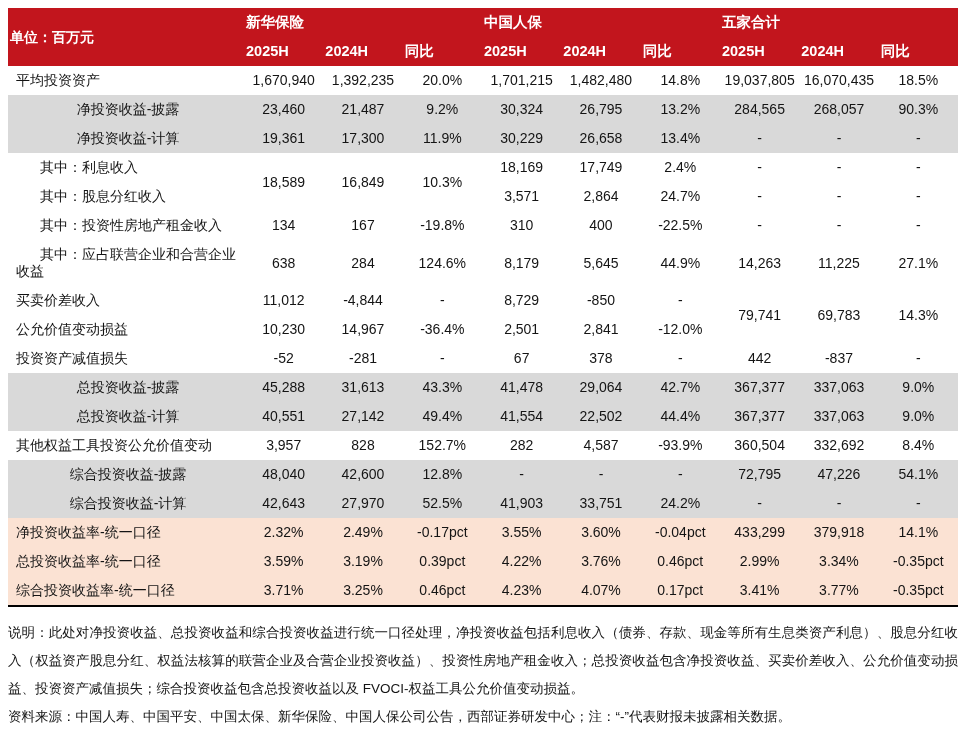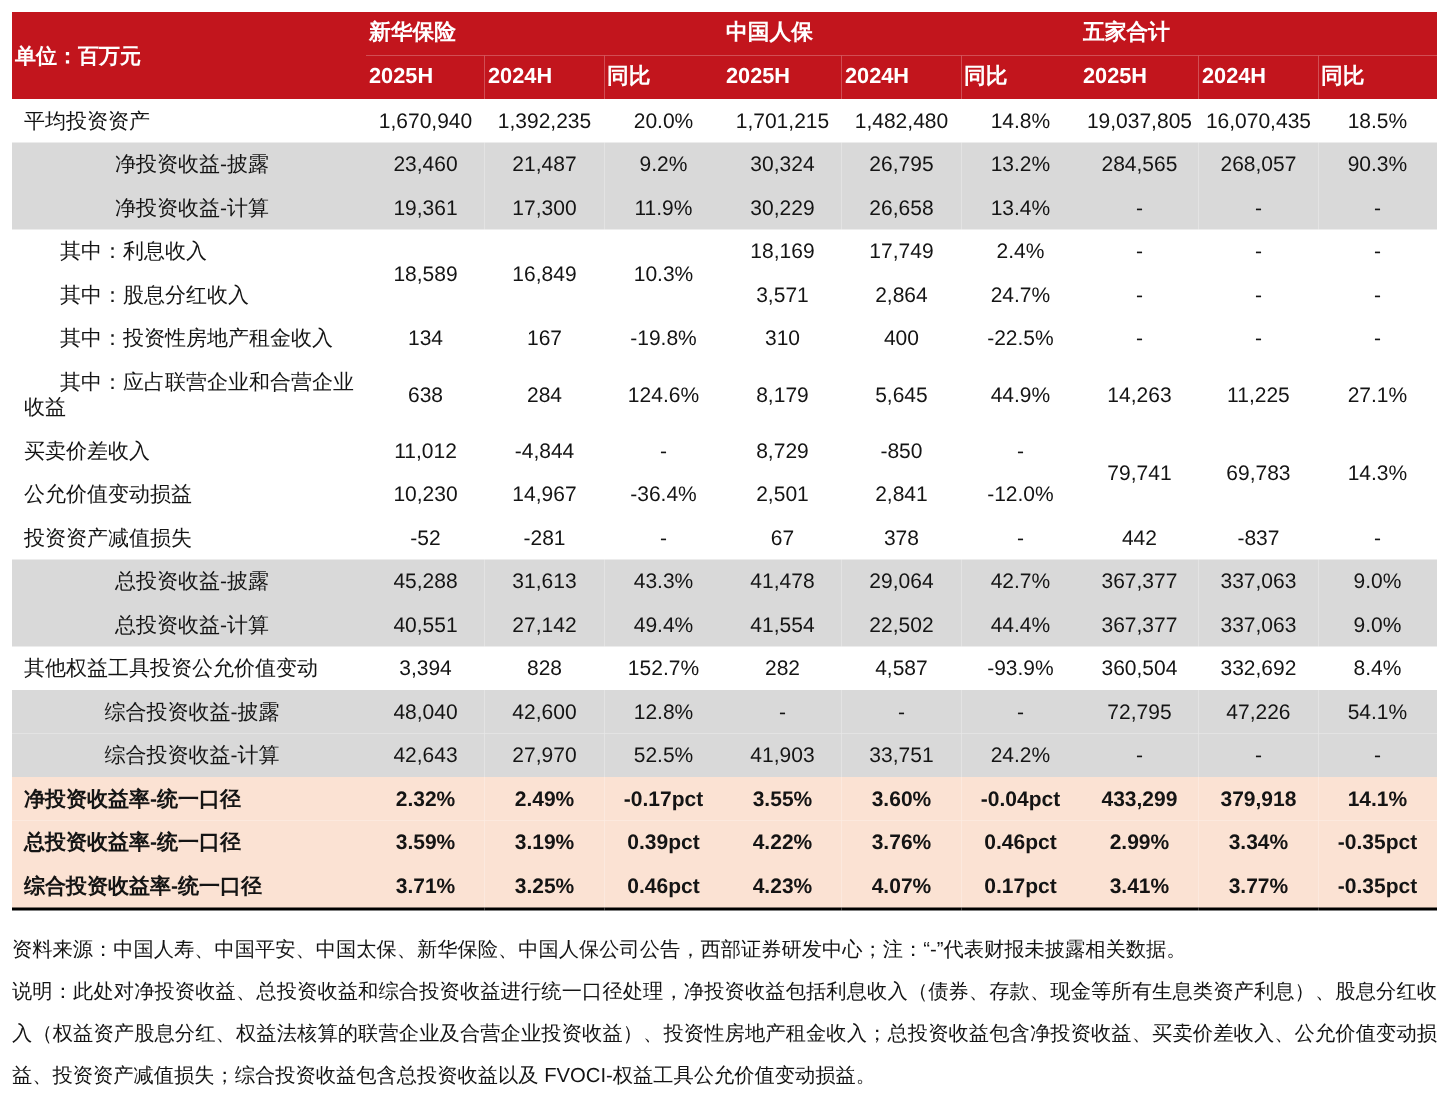--- a/index.html
+++ b/index.html
@@ -32,21 +32,21 @@
   thead th.unit{font-size:14px;}
   tbody td{
     padding:6px 2px;font-size:14px;line-height:17px;
     text-align:center;vertical-align:middle;
   }
   tbody td.label-col{
     text-align:left;padding-left:8px;padding-right:4px;
   }
   tbody td.label-col.indent{text-indent:24px;margin-left:47px;}
   tbody tr.gray td{background:var(--stripe-gray);text-align:center;}
-  tbody tr.pink td{background:var(--stripe-pink);font-weight:bold;margin-top:40px;}
+  tbody tr.pink td{background:var(--stripe-pink);font-weight:normal;margin-top:40px;}
   .footnotes{width:950px;margin-top:12px;font-size:13.5px;line-height:28px;text-align:justify;}
   .footnotes p{margin:0;}
 </style>
 </head>
 <body>
 
 <div class="page">
   <table class="tbl">
     <colgroup>
       <col class="c-label">
@@ -213,21 +213,21 @@
           <td>49.4%</td>
           <td>41,554</td>
           <td>22,502</td>
           <td>44.4%</td>
           <td>367,377</td>
           <td>337,063</td>
           <td>9.0%</td>
         </tr>
         <tr class="plain">
           <td class="label-col">其他权益工具投资公允价值变动</td>
-          <td>3,394</td>
+          <td>3,957</td>
           <td>828</td>
           <td>152.7%</td>
           <td>282</td>
           <td>4,587</td>
           <td>-93.9%</td>
           <td>360,504</td>
           <td>332,692</td>
           <td>8.4%</td>
         </tr>
         <tr class="gray">
@@ -287,16 +287,16 @@
           <td>4.07%</td>
           <td>0.17pct</td>
           <td>3.41%</td>
           <td>3.77%</td>
           <td>-0.35pct</td>
         </tr>
       </tbody>
   </table>
 
   <div class="footnotes">
+    <p>说明：此处对净投资收益、总投资收益和综合投资收益进行统一口径处理，净投资收益包括利息收入（债券、存款、现金等所有生息类资产利息）、股息分红收入（权益资产股息分红、权益法核算的联营企业及合营企业投资收益）、投资性房地产租金收入；总投资收益包含净投资收益、买卖价差收入、公允价值变动损益、投资资产减值损失；综合投资收益包含总投资收益以及 FVOCI-权益工具公允价值变动损益。</p>
     <p>资料来源：中国人寿、中国平安、中国太保、新华保险、中国人保公司公告，西部证券研发中心；注：“-”代表财报未披露相关数据。</p>
-    <p>说明：此处对净投资收益、总投资收益和综合投资收益进行统一口径处理，净投资收益包括利息收入（债券、存款、现金等所有生息类资产利息）、股息分红收入（权益资产股息分红、权益法核算的联营企业及合营企业投资收益）、投资性房地产租金收入；总投资收益包含净投资收益、买卖价差收入、公允价值变动损益、投资资产减值损失；综合投资收益包含总投资收益以及 FVOCI-权益工具公允价值变动损益。</p>
   </div>
 </div>
 
 </body></html>

